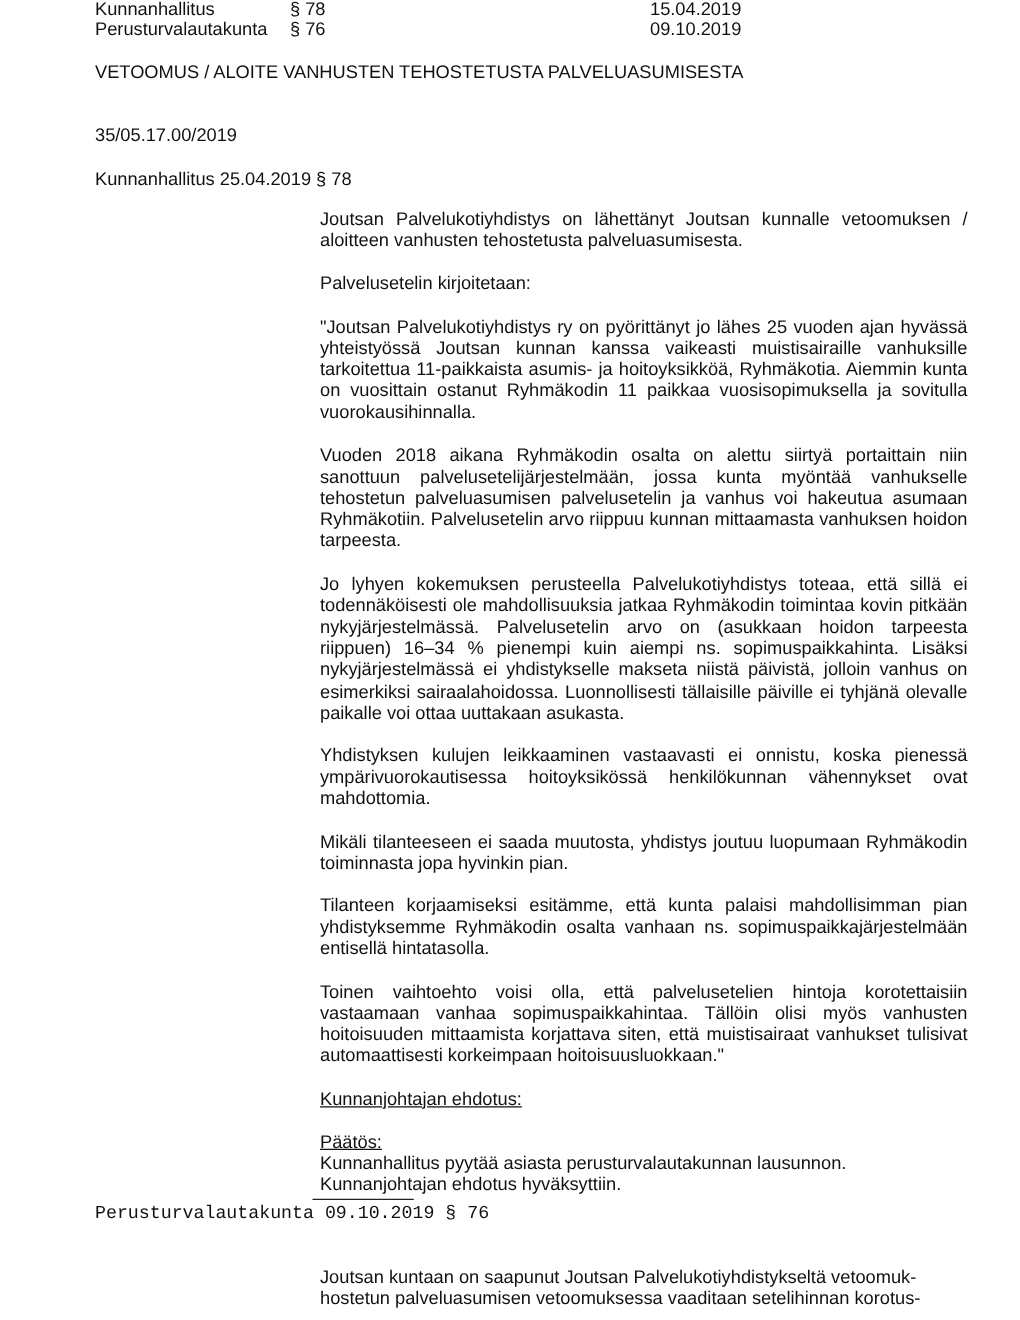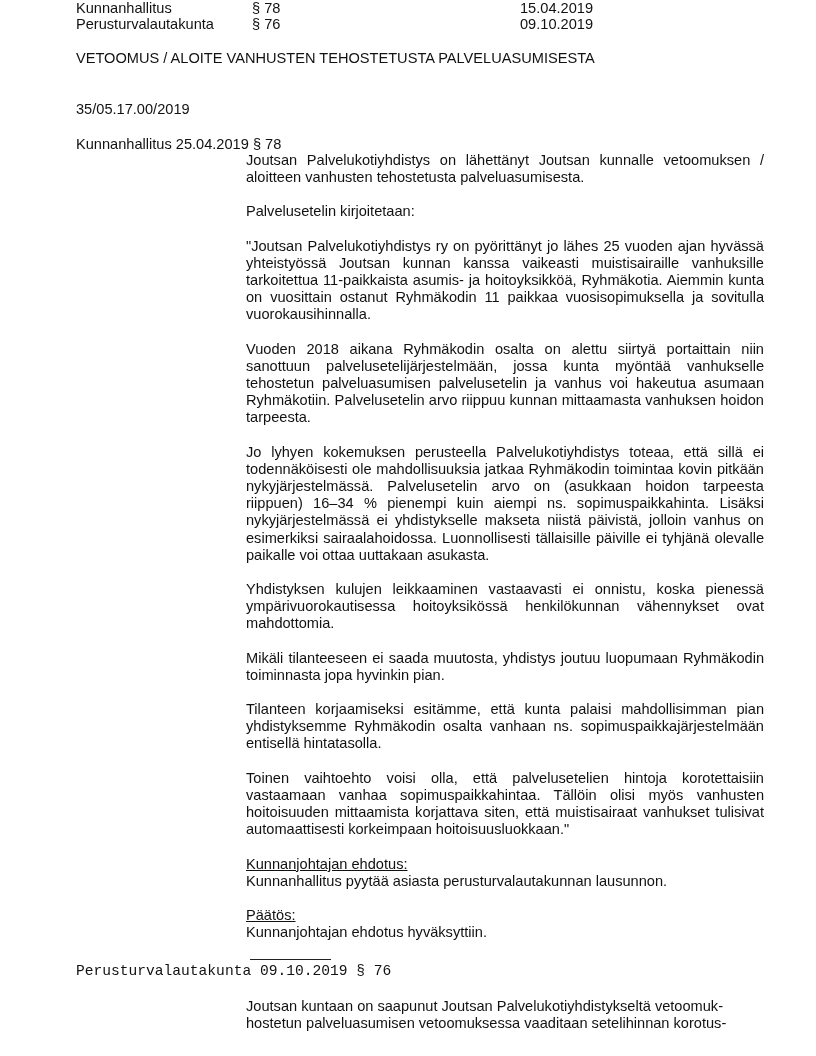--- a/index.html
+++ b/index.html
@@ -3,22 +3,22 @@
 <meta charset="utf-8">
 <style>
   html, body { margin: 0; padding: 0; background: #ffffff; }
   body {
     width: 816px; height: 1056px; overflow: hidden; position: relative;
     font-family: "Liberation Sans", sans-serif; font-size: 14.6px; color: #111111;
   }
   .abs { position: absolute; white-space: nowrap; line-height: 17px; }
   .hdr-row { position: absolute; left: 76px; height: 17px; width: 700px; }
   .hdr-row span { position: absolute; top: 0; white-space: nowrap; line-height: 17px; }
-  .c1 { left: 0; } .c2 { left: 176px; } .c3 { left: 444px; }
-  .body-col { position: absolute; left: 246px; width: 518px; }
+  .c1 { left: 0; } .c2 { left: 156px; } .c3 { left: 444px; }
+  .body-col { position: absolute; left: 256px; width: 518px; margin-top: 16px; }
   .para { margin: 0; line-height: 17.2px; text-align: justify; }
   .para.last-left { text-align-last: left; }
   .u { text-decoration: underline; }
   .sep { position: absolute; left: 250px; top: 959px; width: 81px; height: 0; border-top: 1px solid #222; }
 </style>
 </head>
 <body>
 
 <div class="hdr-row" style="top:0px;text-align:center;">
   <span class="c1">Kunnanhallitus</span>
@@ -43,23 +43,23 @@
 
   <p class="para last-left" style="margin-top:17px;">"Joutsan Palvelukotiyhdistys ry on pyörittänyt jo lähes 25 vuoden ajan hyvässä yhteistyössä Joutsan kunnan kanssa vaikeasti muistisairaille vanhuksille tarkoitettua 11-paikkaista asumis- ja hoitoyksikköä, Ryhmäkotia. Aiemmin kunta on vuosittain ostanut Ryhmäkodin 11 paikkaa vuosisopimuksella ja sovitulla vuorokausihinnalla.</p>
   <p class="para last-left" style="margin-top:17px;">Vuoden 2018 aikana Ryhmäkodin osalta on alettu siirtyä portaittain niin sanottuun palvelusetelijärjestelmään, jossa kunta myöntää vanhukselle tehostetun palveluasumisen palvelusetelin ja vanhus voi hakeutua asumaan Ryhmäkotiin. Palvelusetelin arvo riippuu kunnan mittaamasta vanhuksen hoidon tarpeesta.</p>
   <p class="para last-left" style="margin-top:17px;">Jo lyhyen kokemuksen perusteella Palvelukotiyhdistys toteaa, että sillä ei todennäköisesti ole mahdollisuuksia jatkaa Ryhmäkodin toimintaa kovin pitkään nykyjärjestelmässä. Palvelusetelin arvo on (asukkaan hoidon tarpeesta riippuen) 16–34 % pienempi kuin aiempi ns. sopimuspaikkahinta. Lisäksi nykyjärjestelmässä ei yhdistykselle makseta niistä päivistä, jolloin vanhus on esimerkiksi sairaalahoidossa. Luonnollisesti tällaisille päiville ei tyhjänä olevalle paikalle voi ottaa uuttakaan asukasta.</p>
   <p class="para last-left" style="margin-top:17px;">Yhdistyksen kulujen leikkaaminen vastaavasti ei onnistu, koska pienessä ympärivuorokautisessa hoitoyksikössä henkilökunnan vähennykset ovat mahdottomia.</p>
   <p class="para last-left" style="margin-top:17px;">Mikäli tilanteeseen ei saada muutosta, yhdistys joutuu luopumaan Ryhmäkodin toiminnasta jopa hyvinkin pian.</p>
   <p class="para last-left" style="margin-top:17px;">Tilanteen korjaamiseksi esitämme, että kunta palaisi mahdollisimman pian yhdistyksemme Ryhmäkodin osalta vanhaan ns. sopimuspaikkajärjestelmään entisellä hintatasolla.</p>
   <p class="para last-left" style="margin-top:17px;">Toinen vaihtoehto voisi olla, että palvelusetelien hintoja korotettaisiin vastaamaan vanhaa sopimuspaikkahintaa. Tällöin olisi myös vanhusten hoitoisuuden mittaamista korjattava siten, että muistisairaat vanhukset tulisivat automaattisesti korkeimpaan hoitoisuusluokkaan."</p>
 
   <p class="para u" style="margin-top:17px;">Kunnanjohtajan ehdotus:</p>
+  <p class="para u" style="margin-top:17px;">Päätös:</p>
+
   <p class="para">Kunnanhallitus pyytää asiasta perusturvalautakunnan lausunnon.</p>
-
-  <p class="para u" style="margin-top:17px;">Päätös:</p>
   <p class="para">Kunnanjohtajan ehdotus hyväksyttiin.</p>
 </div>
 
 <div class="sep"></div>
 
 <div class="abs" style="left:76px; top:963px;font-family:Liberation Mono, monospace;">Perusturvalautakunta 09.10.2019 § 76</div>
 
 <div class="body-col" style="top:998px; width:540px;">
   <div class="abs" style="position:relative; line-height:17.2px;">Joutsan kuntaan on saapunut Joutsan Palvelukotiyhdistykseltä vetoomuk-</div>
   <div class="abs" style="position:relative; line-height:17.2px;">hostetun palveluasumisen vetoomuksessa vaaditaan setelihinnan korotus-</div>

